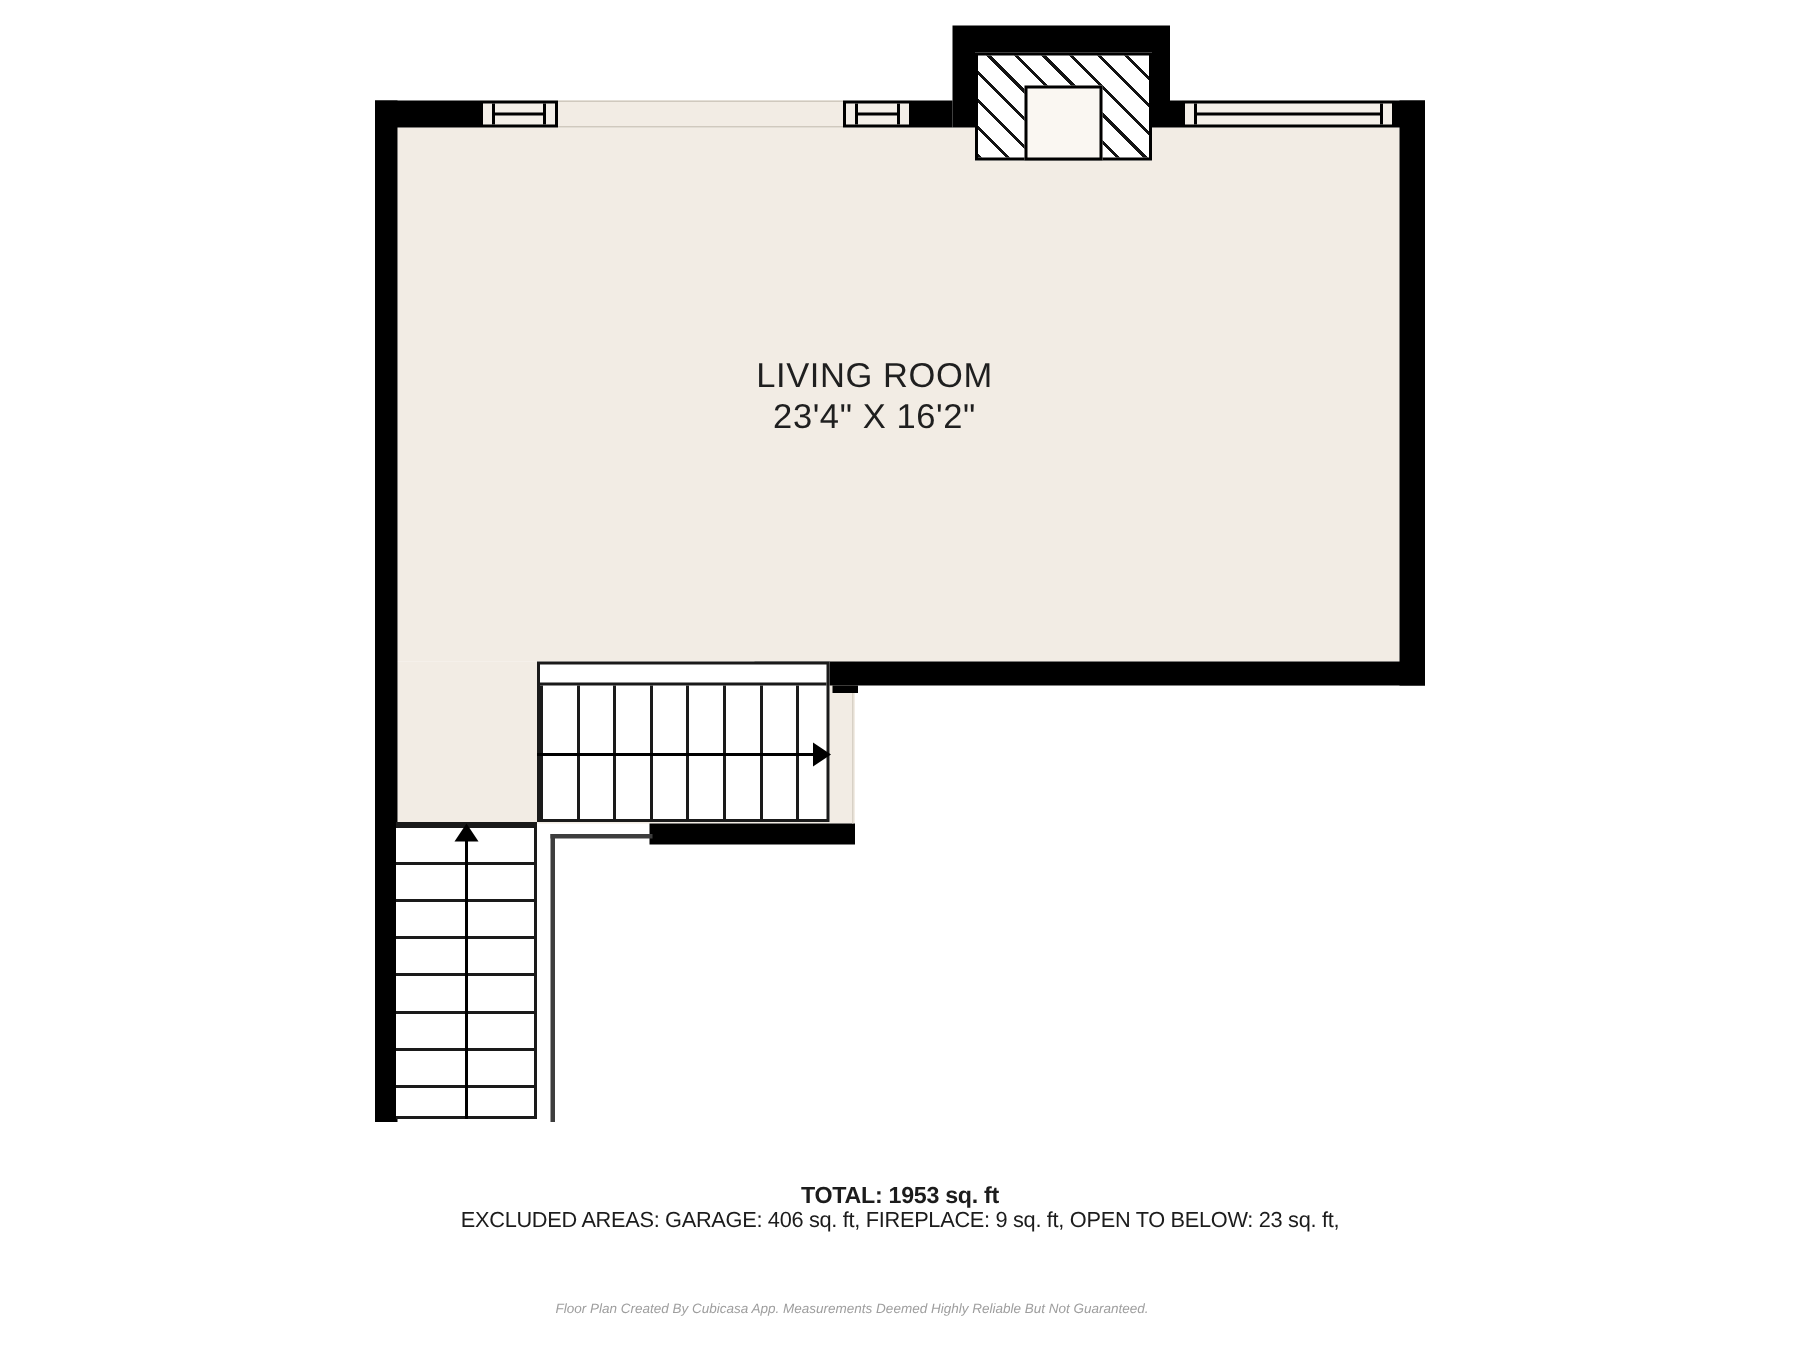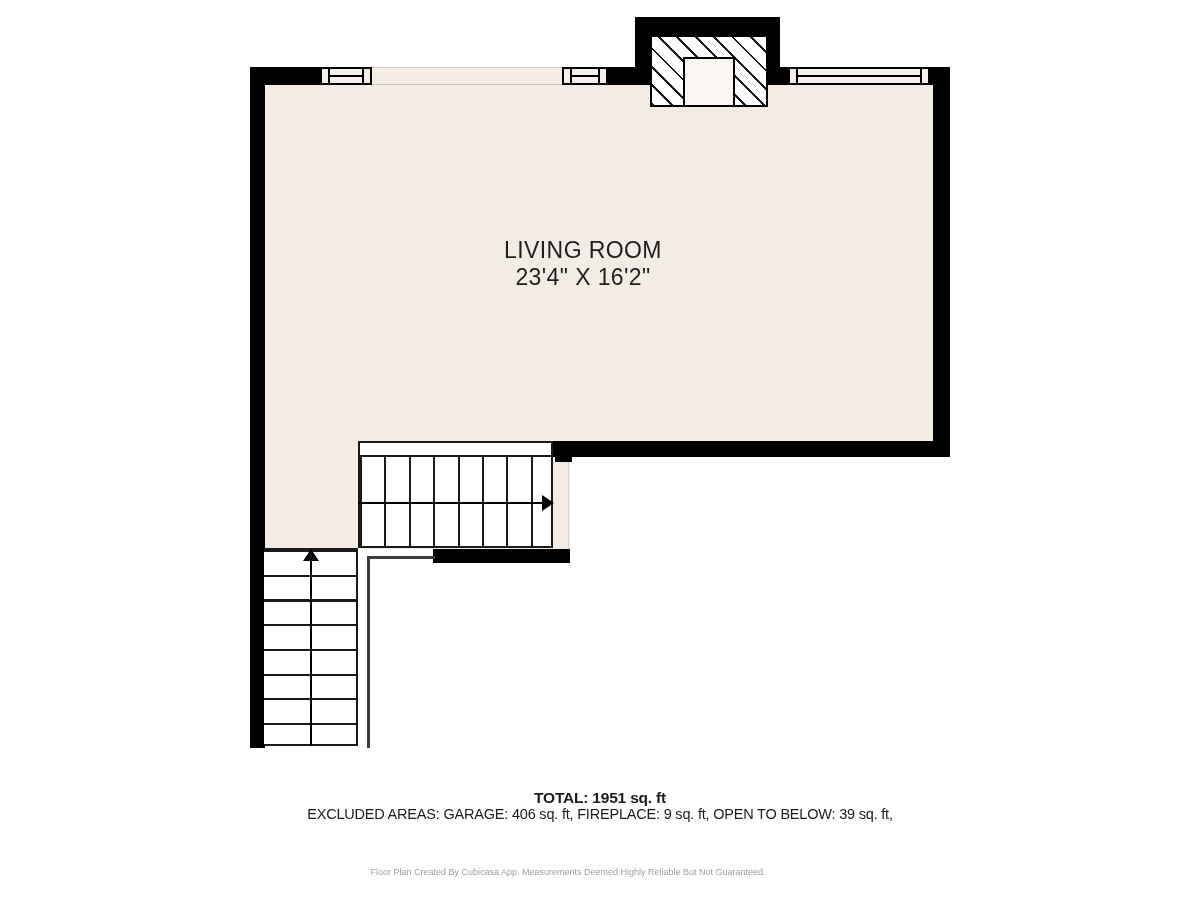--- a/index.html
+++ b/index.html
@@ -43,21 +43,21 @@
   .thinwall{position:absolute;background:#3d3d3d;}
   .striplight{position:absolute;background:#d8d1c6;}
 
   
   .room-label{position:absolute;left:433px;top:237px;width:300px;text-align:center;
      color:#1f1f1f;font-size:23px;line-height:27px;letter-spacing:.4px;}
   .summary{position:absolute;left:0;top:789px;width:1200px;text-align:center;color:#1c1c1c;
      font-size:14.5px;line-height:17.4px;letter-spacing:-.2px;}
   .summary .total{font-weight:bold;font-size:15.5px;}
   .disclaimer{position:absolute;left:0;top:866px;width:1136px;text-align:center;
-     color:#9e9e9e;font-size:9px;line-height:12px;}
+     color:#9e9e9e;font-size:9px;line-height:12px;font-style:italic;}
 </style>
 </head>
 <body>
 
 <div class="page">
 
   <div class="floor" style="left:265px;top:85px;width:668px;height:356px;"></div>
   <div class="floor" style="left:265px;top:441px;width:305px;height:108px;"></div>
 
   <div class="opening" style="left:372px;top:67px;width:190px;height:18px;"></div>
@@ -105,18 +105,18 @@
   <div class="thinwall" style="left:367px;top:556px;width:3px;height:192px;"></div>
   <div class="thinwall" style="left:367px;top:556px;width:68px;height:3px;"></div>
   <div class="striplight" style="left:568px;top:462px;width:1px;height:87px;"></div>
 
   <div class="room-label">
     <div>LIVING ROOM</div>
     <div>23'4" X 16'2"</div>
   </div>
 
   <div class="summary">
-    <div class="total">TOTAL: 1951 sq. ft</div>
-    <div>EXCLUDED AREAS: GARAGE: 406 sq. ft, FIREPLACE: 9 sq. ft, OPEN TO BELOW: 39 sq. ft,</div>
+    <div class="total">TOTAL: 1953 sq. ft</div>
+    <div>EXCLUDED AREAS: GARAGE: 406 sq. ft, FIREPLACE: 9 sq. ft, OPEN TO BELOW: 23 sq. ft,</div>
   </div>
   <div class="disclaimer">Floor Plan Created By Cubicasa App. Measurements Deemed Highly Reliable But Not Guaranteed.</div>
 
 </div>
 
 </body></html>

